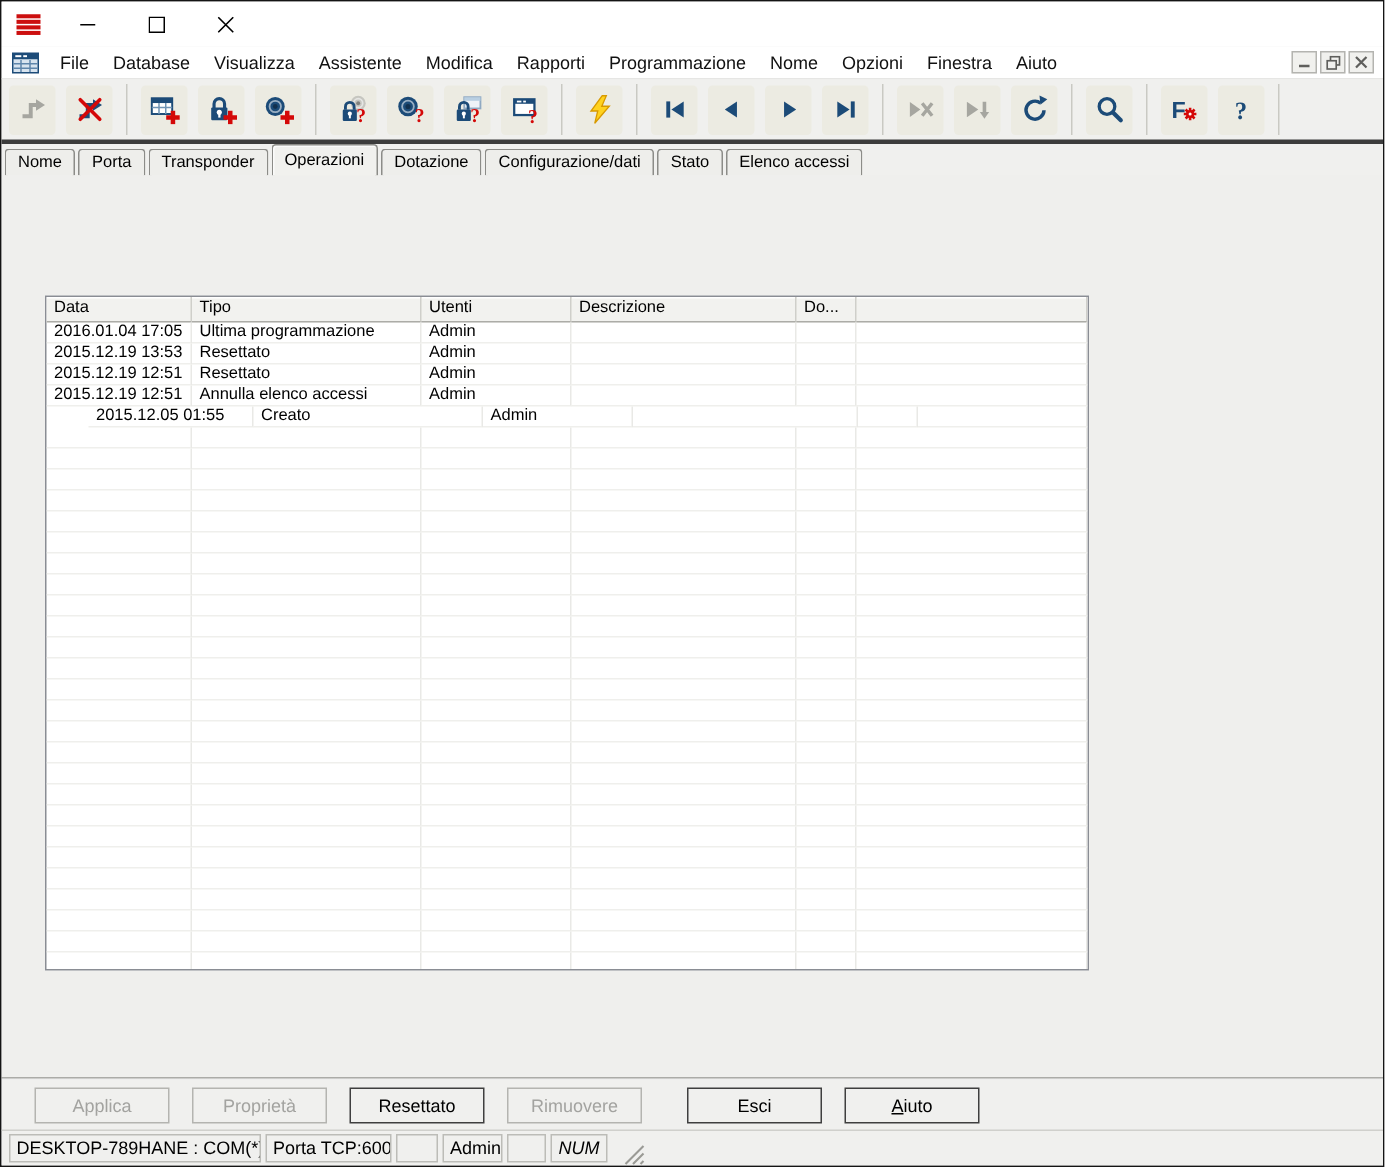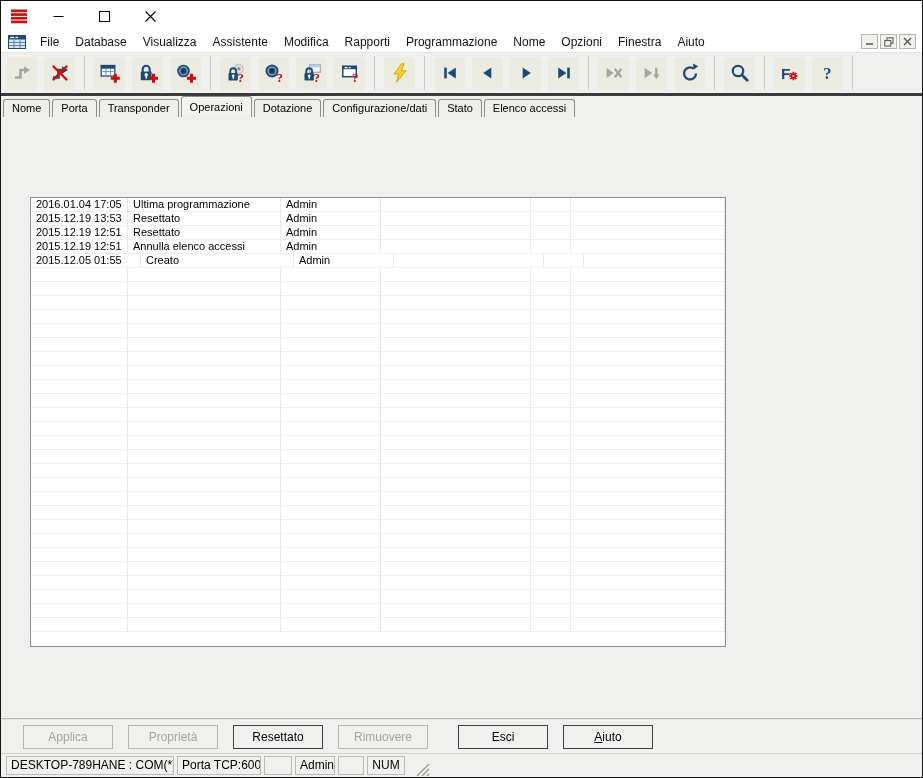--- a/index.html
+++ b/index.html
@@ -294,20 +294,28 @@
       <div class="tab">Transponder</div>
       <div class="tab active">Operazioni</div>
       <div class="tab">Dotazione</div>
       <div class="tab">Configurazione/dati</div>
       <div class="tab">Stato</div>
       <div class="tab">Elenco accessi</div>
     </div>
 
   <div class="content">
     <div class="listview">
+      <div class="lv-header" id="lv-header">
+          <div class="lv-hcell" style="width: 97px;">Data</div>
+          <div class="lv-hcell" style="width: 153px;">Tipo</div>
+          <div class="lv-hcell" style="width: 100px;">Utenti</div>
+          <div class="lv-hcell" style="width: 150px;">Descrizione</div>
+          <div class="lv-hcell" style="width: 40px;">Do...</div>
+          <div class="lv-hcell" style="flex: 1 1 auto;"></div>
+        </div>
       <div class="lv-body" id="lv-body">
           <div class="lv-row">
             <div class="lv-cell" style="width: 97px;">2016.01.04 17:05</div>
             <div class="lv-cell" style="width: 153px;">Ultima programmazione</div>
             <div class="lv-cell" style="width: 100px;">Admin</div>
             <div class="lv-cell" style="width: 150px;"></div>
             <div class="lv-cell" style="width: 40px;"></div>
             <div class="lv-cell" style="flex: 1 1 auto;"></div>
           </div>
           <div class="lv-row">
@@ -328,21 +336,21 @@
           </div>
           <div class="lv-row">
             <div class="lv-cell" style="width: 97px;">2015.12.19 12:51</div>
             <div class="lv-cell" style="width: 153px;">Annulla elenco accessi</div>
             <div class="lv-cell" style="width: 100px;">Admin</div>
             <div class="lv-cell" style="width: 150px;"></div>
             <div class="lv-cell" style="width: 40px;"></div>
             <div class="lv-cell" style="flex: 1 1 auto;"></div>
           </div>
           <div class="lv-row">
-            <div class="lv-cell" style="width: 110px;">2015.12.05 01:55</div>
+            <div class="lv-cell" style="width: 110px; margin-left: 28px;">2015.12.05 01:55</div>
             <div class="lv-cell" style="width: 153px;">Creato</div>
             <div class="lv-cell" style="width: 100px;">Admin</div>
             <div class="lv-cell" style="width: 150px;"></div>
             <div class="lv-cell" style="width: 40px;"></div>
             <div class="lv-cell" style="flex: 1 1 auto;"></div>
           </div>
           <div class="lv-row">
             <div class="lv-cell" style="width: 97px;"></div>
             <div class="lv-cell" style="width: 153px;"></div>
             <div class="lv-cell" style="width: 100px;"></div>
@@ -564,21 +572,21 @@
       <div class="dlg-btn"><u>A</u>iuto</div>
     </div>
 
   <div class="statusbar">
     <div id="sb-panels" style="display:flex;align-items:center;">
         <div class="sb-panel" style="width: 168px;">DESKTOP-789HANE : COM(*)</div>
         <div class="sb-panel" style="width: 84px;">Porta TCP:6001</div>
         <div class="sb-panel" style="width: 28px;"></div>
         <div class="sb-panel" style="width: 40px;">Admin</div>
         <div class="sb-panel" style="width: 26px;"></div>
-        <div class="sb-panel" style="width: 38px;">NUM</div>
+        <div class="sb-panel" style="width: 38px; font-style: italic;">NUM</div>
       </div>
     <div class="sb-grip">
       <svg width="16" height="16" viewBox="0 0 16 16">
         <path d="M15,3 L3,15 M15,8 L8,15 M15,13 L13,15" stroke="#9a9a95" stroke-width="1.4"></path>
       </svg>
     </div>
   </div>
 
 </div>
 

